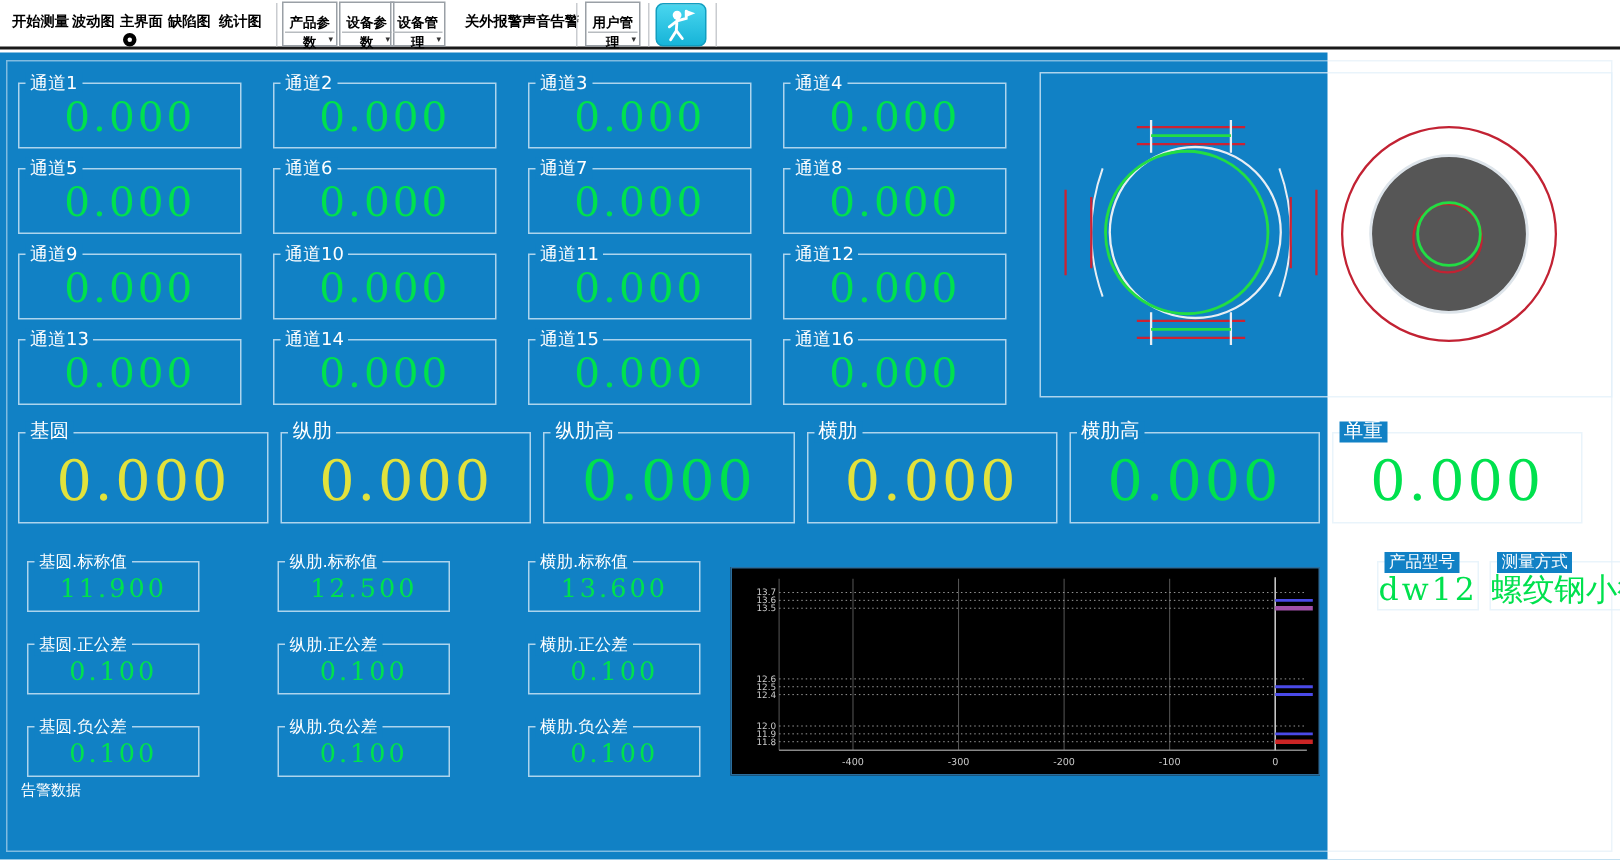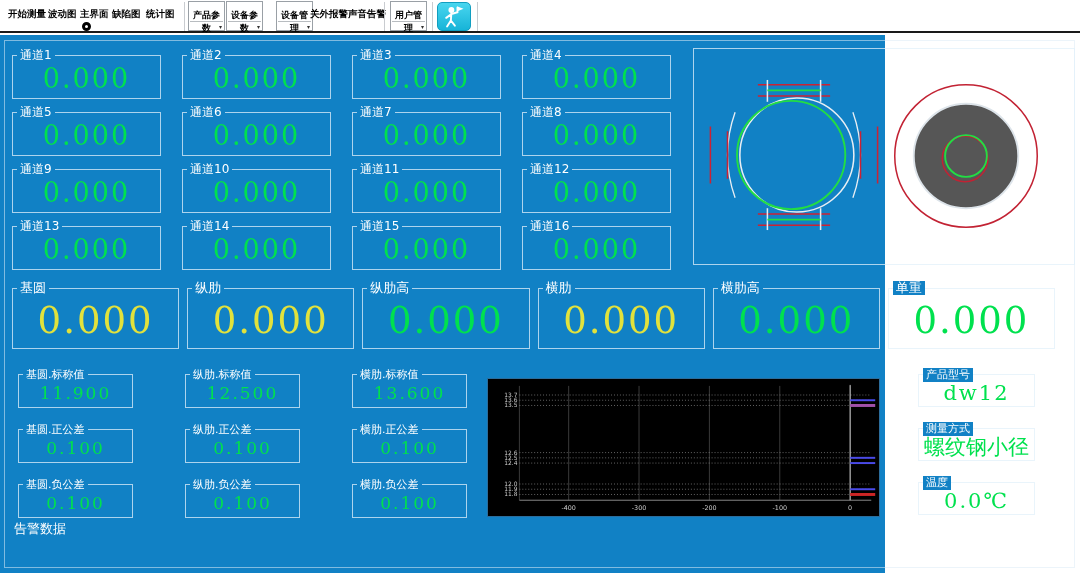--- a/index.html
+++ b/index.html
@@ -62,28 +62,28 @@
   .pbox{display:flex;align-items:center;justify-content:center;}
   .pbox .boxlabel{font-size:11px;top:-7px;}
   .pval{font-size:17px;color:var(--green);margin-top:4px;}
 
   
   .chart{position:absolute;left:487px;top:343px;width:393px;height:139px;background:#000;
     border:1px solid #2b6d9c;}
 
   
   .pinfo{position:absolute;left:918px;top:339px;width:117px;display:flex;
-    flex-direction:column;gap:21px;}
+    flex-direction:row;gap:7px;}
   .ibox{height:33px;display:flex;align-items:center;justify-content:center;}
   .ibox .boxlabel{font-size:11px;top:-7px;}
   .ival{font-size:21px;color:var(--green);margin-top:4px;}
   .ival.big{font-size:21px;letter-spacing:0;white-space:nowrap;overflow:visible;}
 
   
-  .alarmlabel{position:absolute;left:14px;top:485px;color:#fff;font-size:13px;}
+  .alarmlabel{position:absolute;left:14px;top:485px;color:#fff;font-size:10px;}
   .alarmbox{position:absolute;left:10px;top:500px;width:883px;height:30px;
     border:1px solid var(--border);display:flex;align-items:center;justify-content:center;}
   .alarmstatus{font-size:20px;color:var(--green);letter-spacing:2px;}
 
   svg text{font-family:"DejaVu Sans","Liberation Sans",sans-serif;}
 </style>
 </head>
 <body>
 
 <div class="stage">
@@ -101,21 +101,21 @@
     <div class="tbox" style="left:188px">
       <span>产品参数</span>
       <span class="divider"></span>
       <span class="arrow">▾</span>
     </div>
     <div class="tbox" style="left:226px">
       <span>设备参数</span>
       <span class="divider"></span>
       <span class="arrow">▾</span>
     </div>
-    <div class="tbox" style="left:276px">
+    <div class="tbox" style="left:260px">
       <span>设备管理</span>
       <span class="divider"></span>
       <span class="arrow">▾</span>
     </div>
 
     <span class="titem" style="left:310px">关外报警</span>
     <span class="titem" style="left:348px">声音告警</span>
 
     <span class="tsep" style="left:384px"></span>
 

